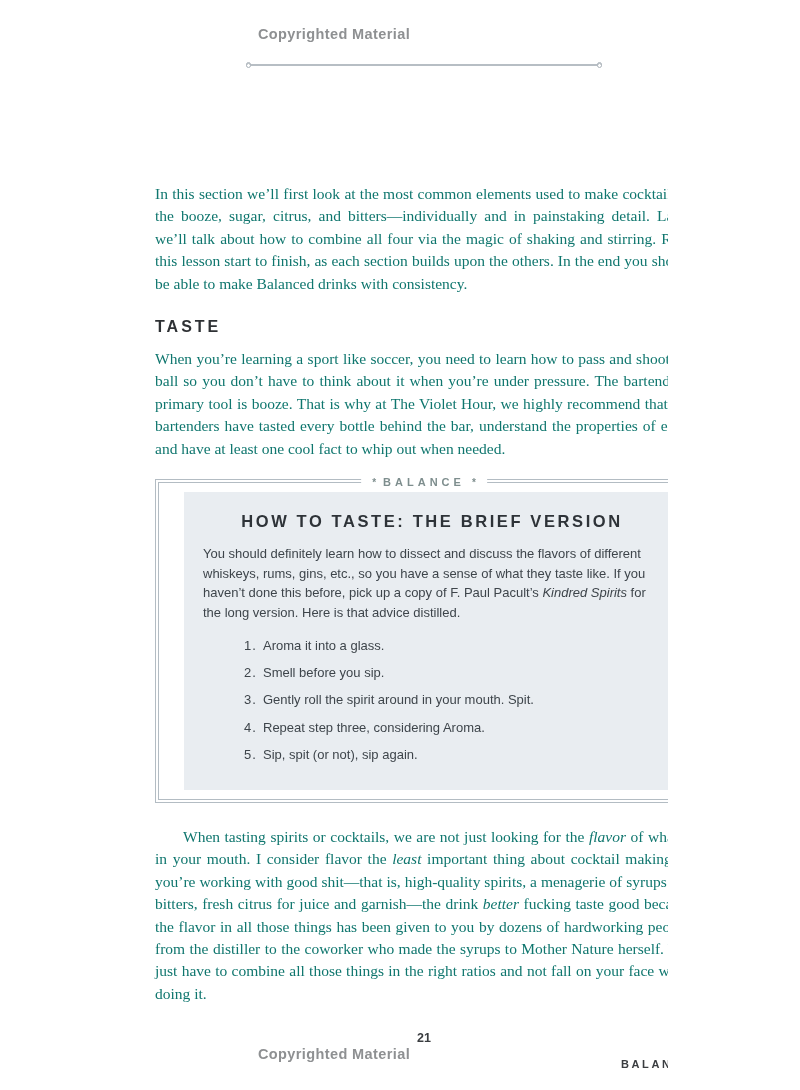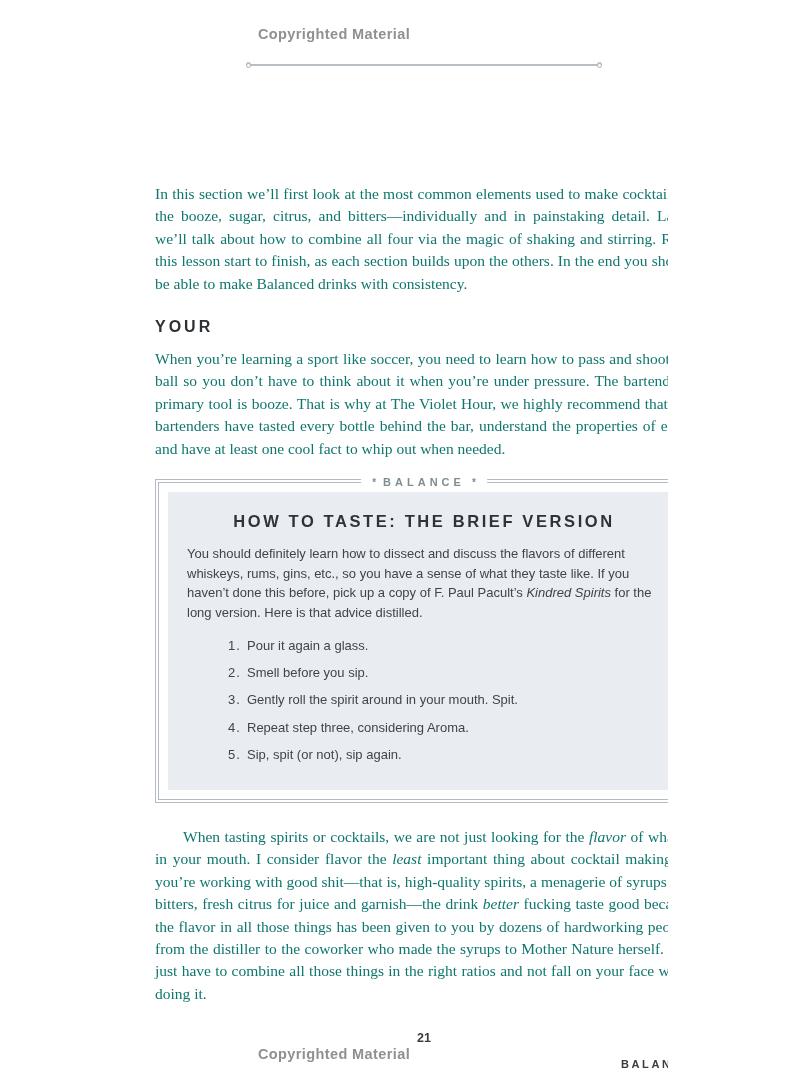--- a/index.html
+++ b/index.html
@@ -74,20 +74,21 @@
     font-family:"Liberation Sans", sans-serif;
     font-size:11px; font-weight:bold; letter-spacing:4px;
     color:#7e8e8e; white-space:nowrap; line-height:17px;
   }
   .shifty-tag .ast { font-size:10px; letter-spacing:0; color:#7e8e8e; }
   .panel {
     background:#e9edf1;
     padding:15px 19px 18px 19px;
     font-family:"Liberation Sans", sans-serif;
     color:#3e454b;
+    margin-left:16px;
   }
   .panel-heading {
     text-align:center;
     font-size:16.5px; font-weight:bold; letter-spacing:2.6px;
     color:#2e3338; margin:5px 0 13px 0;
   }
   .panel-body {
     font-size:13px; line-height:19.5px; color:#3e454b;
   }
   .panel-body em { font-style:italic; }
@@ -128,36 +129,36 @@
     <div class="rule">
       <span class="dot left"></span>
       <span class="dot right"></span>
     </div>
   </div>
 
   <div class="content">
 
     <p class="body">In this section we’ll first look at the most common elements used to make cocktails—the booze, sugar, citrus, and bitters—individually and in painstaking detail. Later, we’ll talk about how to combine all four via the magic of shaking and stirring. Read this lesson start to finish, as each section builds upon the others. In the end you should be able to make Balanced drinks with consistency.</p>
 
-    <div class="section-heading">YOUR</div>
+    <div class="section-heading">TASTE</div>
 
     <p class="body after-heading">When you’re learning a sport like soccer, you need to learn how to pass and shoot the ball so you don’t have to think about it when you’re under pressure. The bartender’s primary tool is booze. That is why at The Violet Hour, we highly recommend that our bartenders have tasted every bottle behind the bar, understand the properties of each, and have at least one cool fact to whip out when needed.</p>
 
     <div class="shifty-box">
       <div class="shifty-tag"><span class="ast">*</span>&nbsp;<span>BALANCE</span>&nbsp;<span class="ast">*</span></div>
 
       <div class="panel">
         <div class="panel-heading">HOW TO TASTE: THE BRIEF VERSION</div>
 
         <p class="panel-body">You should definitely learn how to dissect and discuss the flavors of different whiskeys, rums, gins, etc., so you have a sense of what they taste like. If you haven’t done this before, pick up a copy of F. Paul Pacult’s <em>Kindred Spirits</em> for the long version. Here is that advice distilled.</p>
 
         <div class="steps">
           <div class="step">
             <span class="step-num">1.</span>
-            <span class="step-text">Pour it again a glass.</span>
+            <span class="step-text">Aroma it into a glass.</span>
           </div>
           <div class="step">
             <span class="step-num">2.</span>
             <span class="step-text">Smell before you sip.</span>
           </div>
           <div class="step">
             <span class="step-num">3.</span>
             <span class="step-text">Gently roll the spirit around in your mouth. Spit.</span>
           </div>
           <div class="step">

